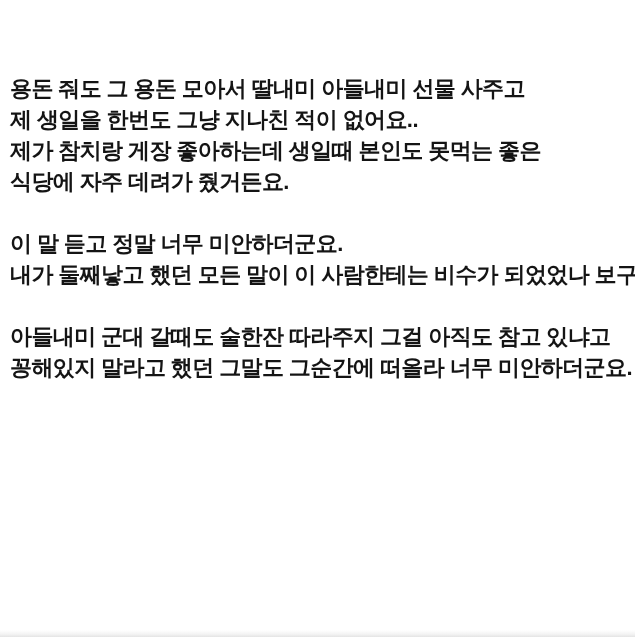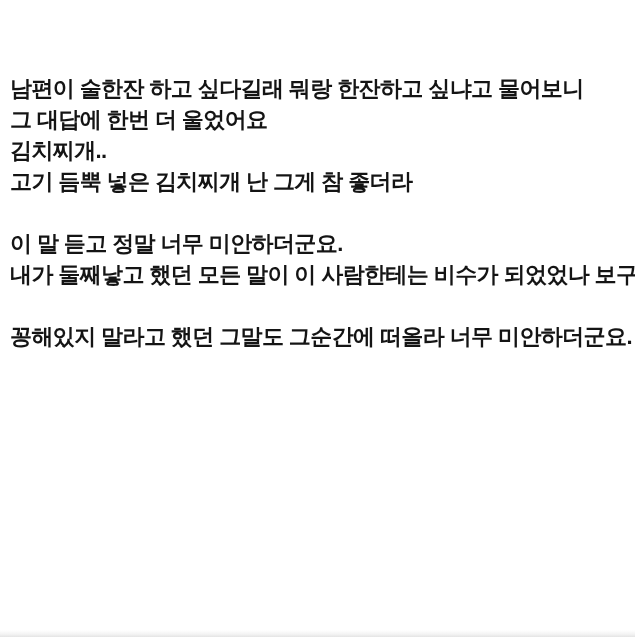--- a/index.html
+++ b/index.html
@@ -39,32 +39,33 @@
     width: 635px;
     height: 7px;
     background: linear-gradient(to bottom, rgba(255,255,255,0) 0%, #f3f3f3 60%, #e4e4e4 100%);
   }
 </style>
 </head>
 <body>
 
 <div class="page">
 
+  <p class="para">
+    <span class="line">용돈 줘도 그 용돈 모아서 딸내미 아들내미 선물 사주고</span>
+    <span class="line">제 생일을 한번도 그냥 지나친 적이 없어요..</span>
+    <span class="line">제가 참치랑 게장 좋아하는데 생일때 본인도 못먹는 좋은</span>
+    <span class="line">식당에 자주 데려가 줬거든요.</span>
+  </p>
 
-  <p class="para">
-    <span class="line">남편이 술한잔 하고 싶다길래 뭐랑 한잔하고 싶냐고 물어보니</span>
-    <span class="line">그 대답에 한번 더 울었어요</span>
-    <span class="line">김치찌개..</span>
-    <span class="line">고기 듬뿍 넣은 김치찌개 난 그게 참 좋더라</span>
-  </p>
 
   <p class="para">
     <span class="line">이 말 듣고 정말 너무 미안하더군요.</span>
     <span class="line">내가 둘째낳고 했던 모든 말이 이 사람한테는 비수가 되었었나 보구나..</span>
   </p>
 
   <p class="para">
+    <span class="line">아들내미 군대 갈때도 술한잔 따라주지 그걸 아직도 참고 있냐고</span>
     <span class="line">꽁해있지 말라고 했던 그말도 그순간에 떠올라 너무 미안하더군요.</span>
   </p>
 
 </div>
 
 <div class="bottom-edge"></div>
 
 </body></html>

